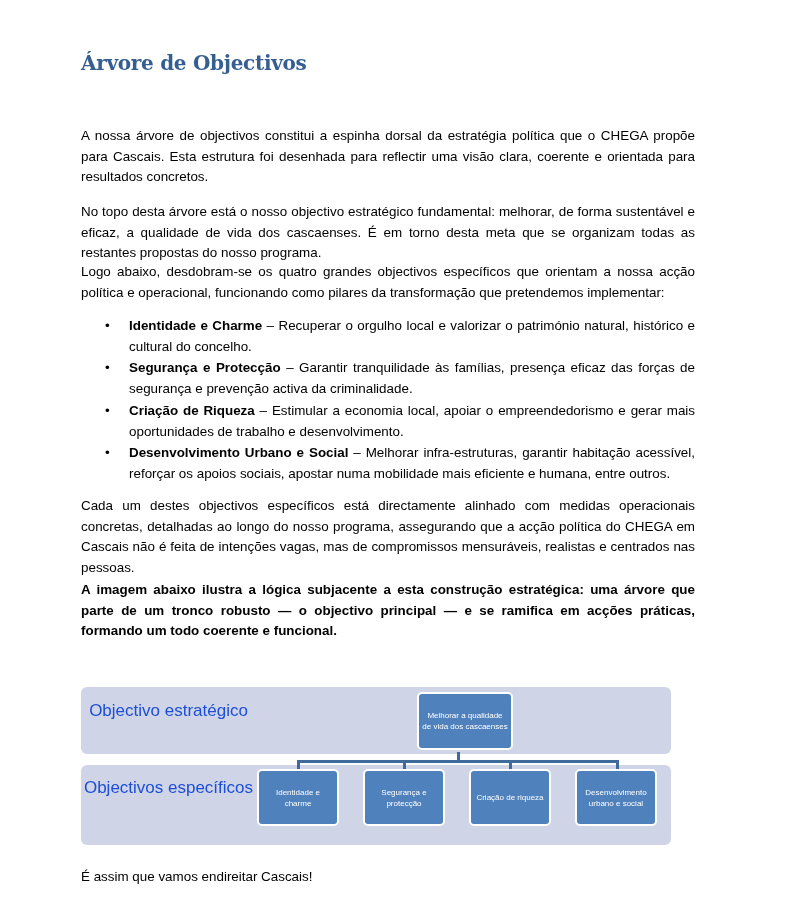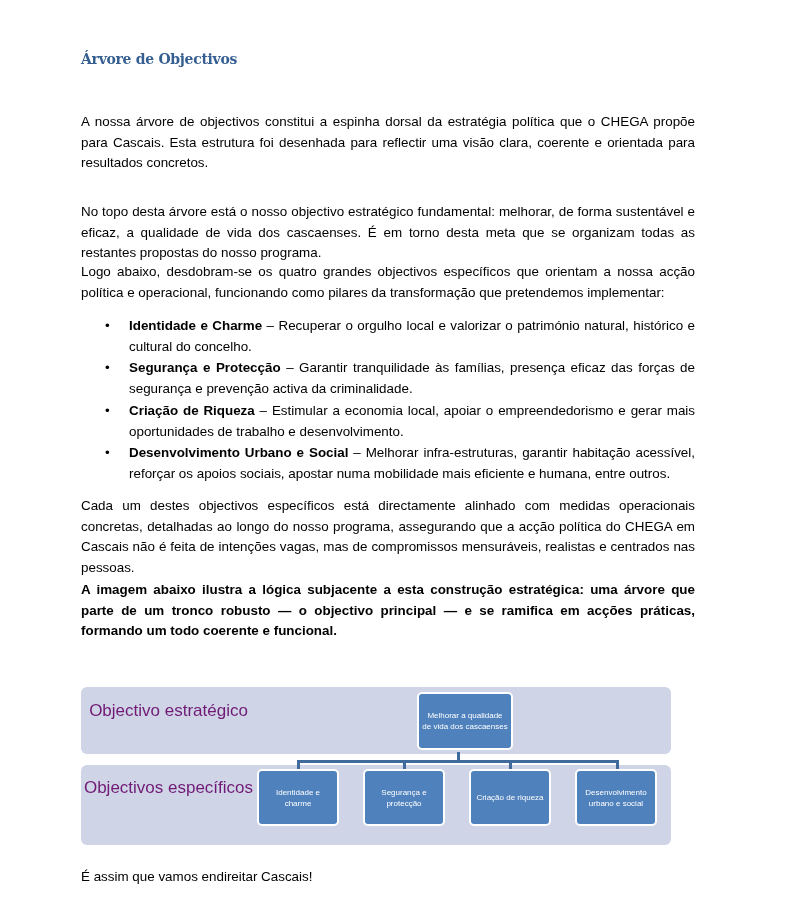--- a/index.html
+++ b/index.html
@@ -1,35 +1,35 @@
 <!DOCTYPE html>
 <html><head>
 <meta charset="utf-8">
 <style>
   html, body { margin: 0; padding: 0; background: #ffffff; }
   body { width: 789px; height: 907px; position: relative; overflow: hidden; font-family: "Liberation Sans", sans-serif; color: #000; }
-  .title { position: absolute; left: 81px; top: 51px; margin: 0; font-family: "DejaVu Serif", serif; font-weight: bold; font-size: 14px; color: #365f91; letter-spacing: -0.3px; }
+  .title { position: absolute; left: 81px; top: 51px; margin: 0; font-family: "DejaVu Serif", serif; font-weight: bold; font-size: 20px; color: #365f91; letter-spacing: -0.3px; }
   .para { position: absolute; left: 81px; width: 614px; margin: 0; font-size: 13.4px; line-height: 20.7px; text-align: justify; color: #000; }
-  .p1 { top: 112px; }
+  .p1 { top: 126px; }
   .p2 { top: 202px; }
   .p3 { top: 262px; }
   .p4 { top: 496px; }
   .p5 { top: 580px; font-weight: bold; }
   .closing { position: absolute; left: 81px; top: 867px; margin: 0; font-size: 13.4px; line-height: 20px; }
   ul.bullets { position: absolute; left: 81px; top: 316px; width: 614px; margin: 0; padding: 0; list-style: none; }
   ul.bullets li { position: relative; padding-left: 48px; font-size: 13.4px; line-height: 20.7px; text-align: justify; margin-bottom: 1px; }
   ul.bullets li .dot { position: absolute; left: 24px; top: 0; }
   ul.bullets li b { font-weight: bold; }
 
   
   .diagram { position: absolute; left: 81px; top: 687px; width: 590px; height: 145px; }
   .band { position: absolute; left: 0; width: 590px; background: #cfd5e7; border-radius: 6px; }
   .band1 { top: 0; height: 67px; }
   .band2 { top: 78px; height: 80px; }
-  .band-label { position: absolute; left: 0; width: 175px; text-align: center; font-size: 17px; line-height: 21px; color: #701a75; }
+  .band-label { position: absolute; left: 0; width: 175px; text-align: center; font-size: 17px; line-height: 21px; color: #1d4ed8; }
   .band1 .band-label { top: 13px; }
   .band2 .band-label { top: 12px; }
   .node { position: absolute; background: #4f81bd; border: 2px solid #ffffff; border-radius: 5px; color: #ffffff; font-size: 8px; line-height: 11px; text-align: center; display: flex; align-items: center; justify-content: center; box-sizing: border-box; padding: 0 3px; }
   .node-top { left: 336px; top: 5px; width: 96px; height: 58px; }
   .node-c { top: 82px; width: 82px; height: 57px; }
   .n1 { left: 176px; }
   .n2 { left: 282px; }
   .n3 { left: 388px; }
   .n4 { left: 494px; }
   .conn { position: absolute; background: #3e6a9c; }

